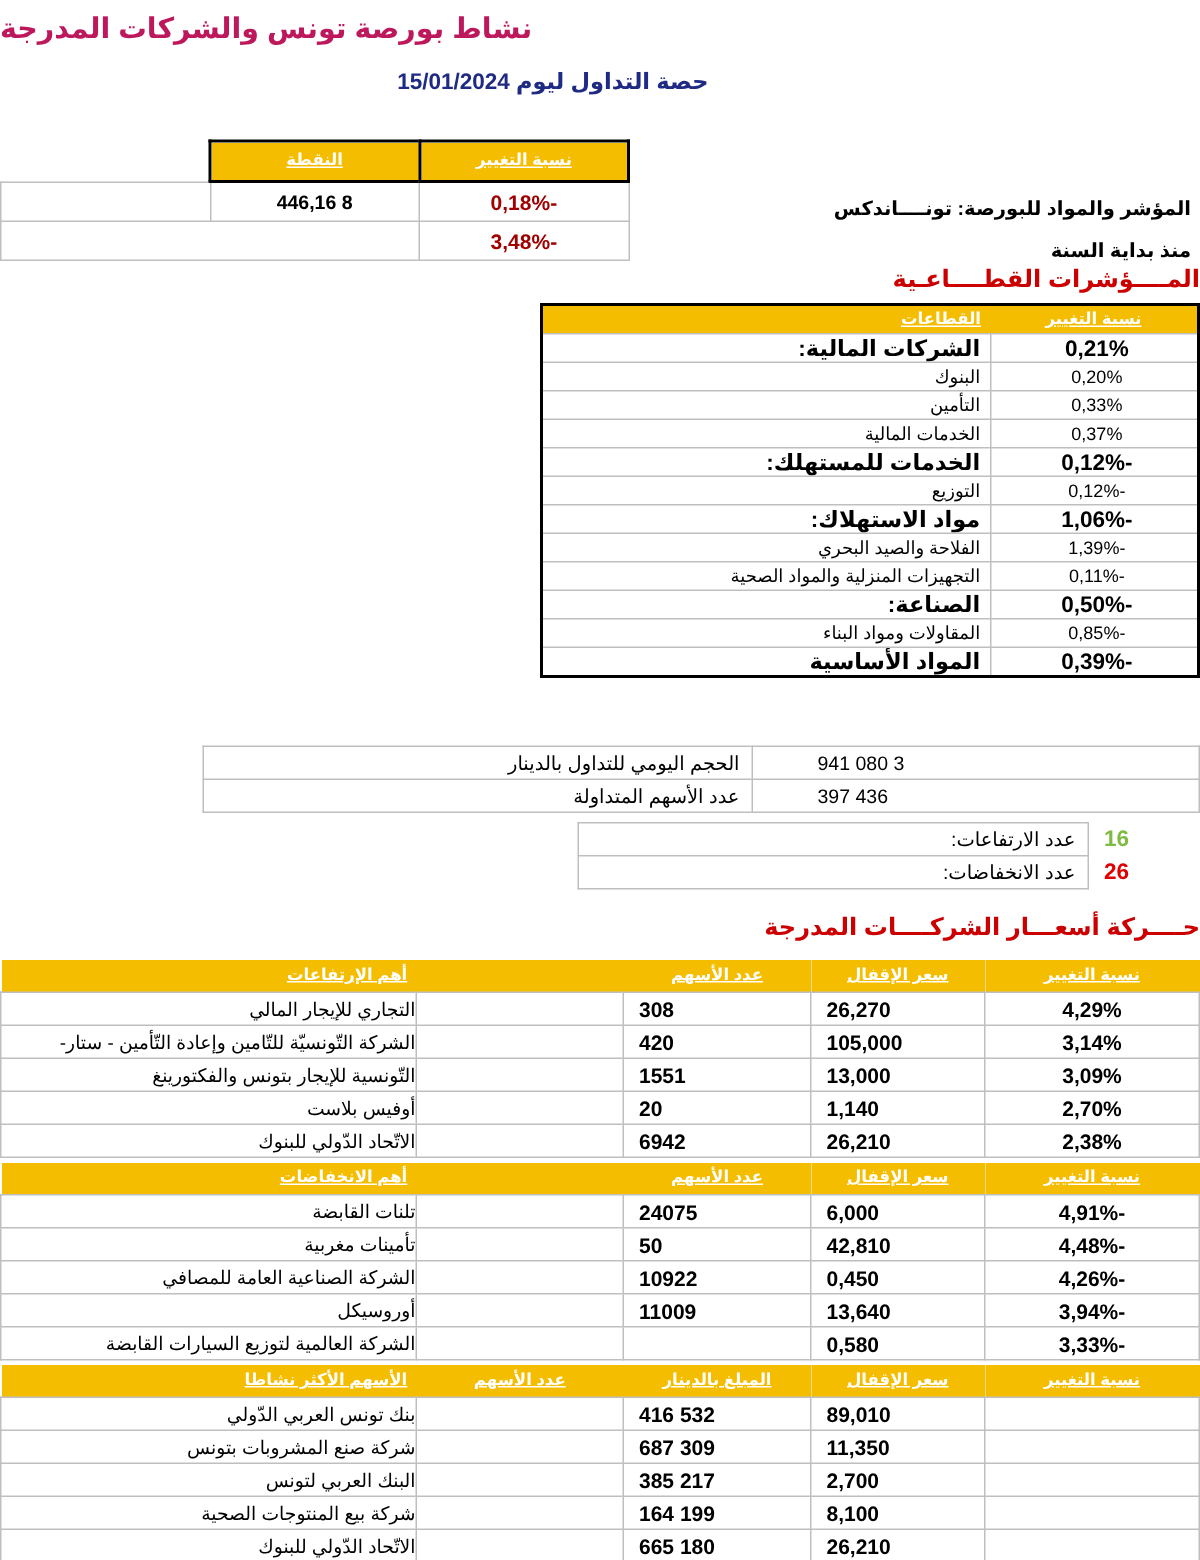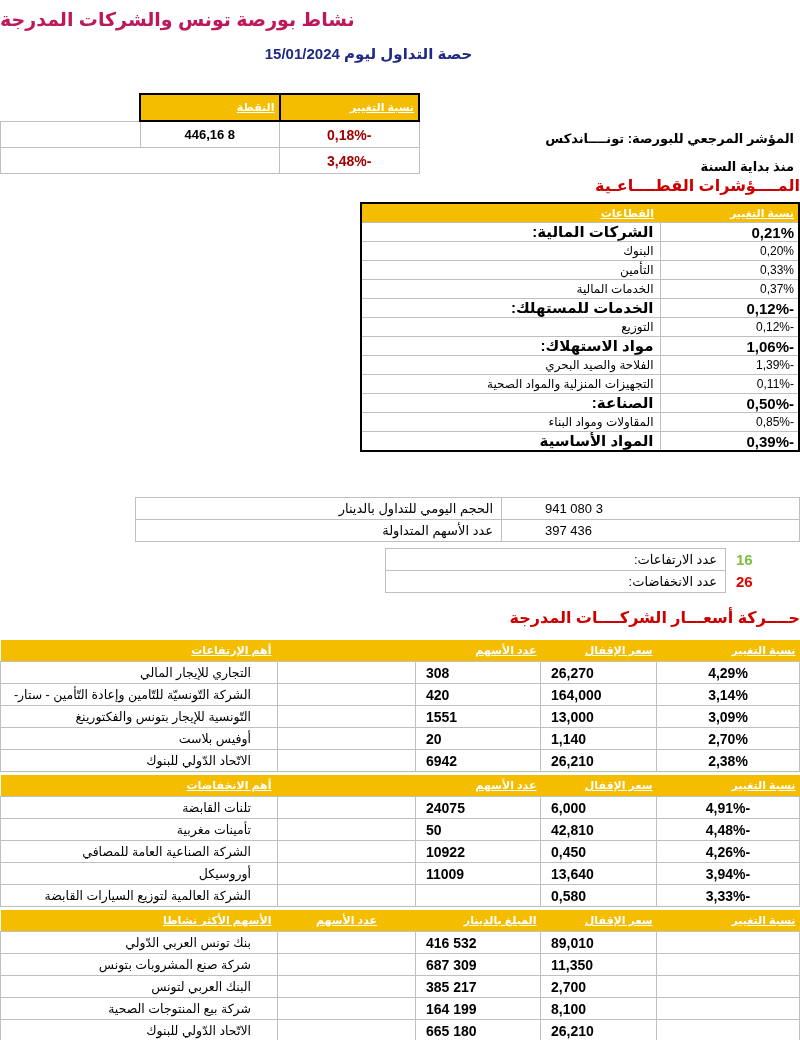--- a/index.html
+++ b/index.html
@@ -62,21 +62,21 @@
     font-size: 13px;
     vertical-align: middle;
     overflow: hidden;
     white-space: nowrap;
   }
   .hdr {
     background: #F5BD00;
     color: #ffffff;
     font-size: 11px;
     font-weight: bold;
-    text-align: right;
+    text-align: center;
     height: 17px;
     line-height: 17px;
     text-decoration: underline;
   }
   .hdr.right { text-align: right; padding-right: 6px; padding-left: 16px; }
   .dark-box { border: 2px solid #000000; }
 
   
   #index-table {
     position: absolute;
@@ -122,21 +122,21 @@
 
   
   #sector-table {
     position: absolute;
     top: 202px;
     left: 360px;
     width: 440px;
   }
   #sector-table .c-pct {
     width: 130px;
-    text-align: right;
+    text-align: center;
     padding-left: 8px;
     border: 1px solid #BFBFBF;
   }
   #sector-table .c-name {
     text-align: right;
     padding-right: 6px;
     border: 1px solid #BFBFBF;
   }
   #sector-table tr td { height: 18px; }
   #sector-table tr.major td {
@@ -197,21 +197,21 @@
   .mv-table {
     position: absolute;
     left: 0;
     width: 800px;
   }
   .mv-table td { height: 21px; }
   .mv-table .c1 { width: 135px; text-align: center; font-weight: bold; font-size: 14px; border: 1px solid #BFBFBF; }
   .mv-table .c2 { width: 108px; text-align: left; padding-left: 10px; font-weight: bold; font-size: 14px; border: 1px solid #BFBFBF; }
   .mv-table .c3 { width: 117px; text-align: left; padding-left: 10px; font-weight: bold; font-size: 14px; border: 1px solid #BFBFBF; }
   .mv-table .c4 { width: 130px; border: 1px solid #BFBFBF; }
-  .mv-table .c5 { text-align: right; padding-right: 26px; font-size: 12.5px; border: 1px solid #BFBFBF; }
+  .mv-table .c5 { text-align: right; padding-right: 0; font-size: 12.5px; border: 1px solid #BFBFBF; }
   .mv-table .h1 { width: 135px; }
   .mv-table .h2 { width: 108px; }
   .mv-table .h3 { width: 117px; }
   .mv-table .h4 { width: 130px; }
 
   #gainers-table { top: 640px; }
   #losers-table  { top: 775px; }
   #active-table  { top: 910px; }
 </style>
 </head>
@@ -232,21 +232,21 @@
     <td class="pts">8 446,16</td>
     <td class="blank"></td>
   </tr>
   <tr>
     <td class="pct">-3,48%</td>
     <td class="blank" colspan="2"></td>
   </tr>
 </tbody>
   </table>
 
-<div class="index-label" id="index-label-1">المؤشر المرجعي للبورصة: تونــــاندكس</div>
+<div class="index-label" id="index-label-1">المؤشر والمواد للبورصة: تونــــاندكس</div>
 <div class="index-label" id="index-label-2">منذ بداية السنة</div>
 
 <div class="section-title" id="sector-title">المــــؤشرات القطــــاعـية</div>
 
 <table id="sector-table" class="dark-box">
   <tbody id="sector-body">
     <tr>
       <td class="hdr" style="width:130px">نسبة التغيير</td>
       <td class="hdr right">القطاعات</td>
     </tr>
@@ -340,21 +340,21 @@
       </tr>
       <tr>
         <td class="c1">4,29%</td>
         <td class="c2">26,270</td>
         <td class="c3">308</td>
         <td class="c4"></td>
         <td class="c5">التجاري للإيجار المالي</td>
       </tr>
       <tr>
         <td class="c1">3,14%</td>
-        <td class="c2">164,000</td>
+        <td class="c2">105,000</td>
         <td class="c3">420</td>
         <td class="c4"></td>
         <td class="c5">الشركة التّونسيّة  للتّامين وإعادة التّأمين - ستار-</td>
       </tr>
       <tr>
         <td class="c1">3,09%</td>
         <td class="c2">13,000</td>
         <td class="c3">1551</td>
         <td class="c4"></td>
         <td class="c5">التّونسية للإيجار بتونس والفكتورينغ</td>

